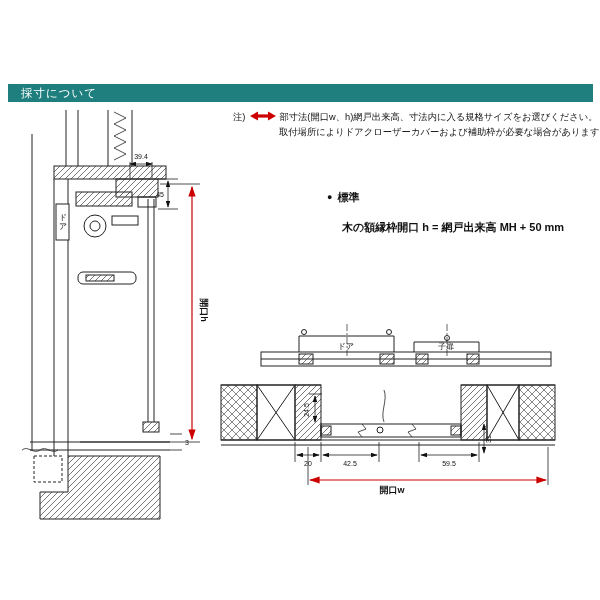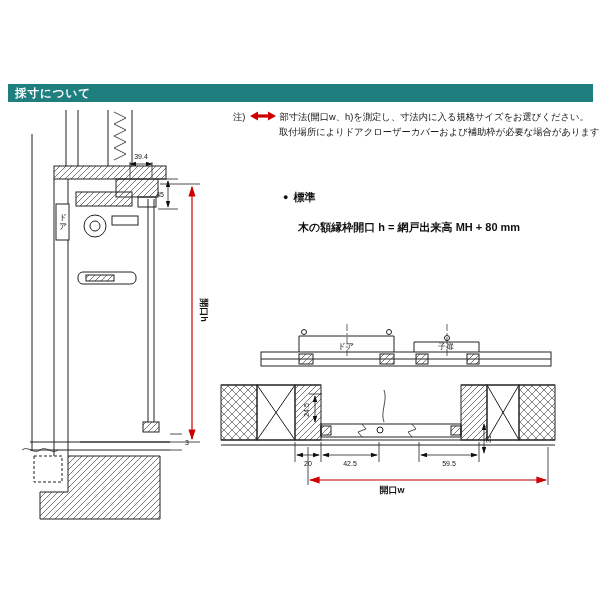--- a/index.html
+++ b/index.html
@@ -1,59 +1,59 @@
 <!DOCTYPE html>
 <html><head>
 <meta charset="utf-8">
 <style>
   html,body{margin:0;padding:0;background:#fff;}
   body{font-family:"Liberation Sans","DejaVu Sans",sans-serif;color:#111;}
   .page{position:relative;width:600px;height:600px;background:#fff;overflow:hidden;}
   .abs{position:absolute;}
   .title-bar{
     position:absolute;left:8px;top:84px;width:585px;height:18px;
-    background:#1e7f7e;color:#fff;font-size:11.5px;font-weight:bold;
-    line-height:18px;padding-left:7px;box-sizing:border-box;letter-spacing:1px;
+    background:#1e7f7e;color:#fff;font-size:11.5px;font-weight:normal;
+    line-height:18px;padding-left:13px;box-sizing:border-box;letter-spacing:1px;
   }
   .note{position:absolute;left:233px;top:110px;width:362px;font-size:9.3px;line-height:1.55;}
   .note-line1{white-space:nowrap;}
   .note-prefix{margin-right:2px;}
   .arrow-icon{display:inline-block;vertical-align:-1px;margin:0 3px;}
   .note-line2{padding-left:46px;white-space:nowrap;}
   .bullets{position:absolute;left:283px;top:190px;font-size:11px;}
-  .bullet-item{margin-bottom:15px;}
+  .bullet-item{margin-bottom:15px;margin-left:44px;}
   .bullet-heading{font-weight:bold;}
   .bullet-dot{margin-right:5px;font-size:9px;vertical-align:1px;}
   .bullet-text{font-weight:bold;padding-left:15px;margin-top:4px;}
   svg text{font-family:"Liberation Sans","DejaVu Sans",sans-serif;fill:#111;}
 </style>
 </head>
 <body>
 
 <div class="page">
 
   <div class="title-bar">採寸について</div>
 
   <div class="note">
     <div class="note-line1">
       <span class="note-prefix">注)</span><span class="arrow-icon"><svg width="26" height="10" viewBox="0 0 26 10">
             <path d="M0,5 L8,0.5 L8,9.5 Z" fill="#cc0000"></path>
             <rect x="7" y="3.4" width="12" height="3.2" fill="#cc0000"></rect>
             <path d="M26,5 L18,0.5 L18,9.5 Z" fill="#cc0000"></path>
-          </svg></span><span>部寸法(開口w、h)を測定し、寸法内に入る規格サイズをお選びください。</span>
+          </svg></span><span>部寸法(開口w、h)網戸出来高、寸法内に入る規格サイズをお選びください。</span>
     </div>
     <div class="note-line2">取付場所によりドアクローザーカバーおよび補助枠が必要な場合があります。</div>
   </div>
 
   <div class="bullets">
     <div class="bullet-item">
       <div class="bullet-heading"><span class="bullet-dot">●</span><span>標準</span></div>
     </div>
     <div class="bullet-item">
-      <div class="bullet-text">木の額縁枠開口 h = 網戸出来高 MH + 80 mm</div>
+      <div class="bullet-text">木の額縁枠開口 h = 網戸出来高 MH + 50 mm</div>
     </div>
   </div>
 
   <svg class="abs" style="left:20px;top:104px" width="200" height="435" viewBox="0 0 200 435">
     <defs>
       <pattern id="lhH" patternUnits="userSpaceOnUse" width="6" height="6">
         <path d="M0,6 L6,0" stroke="#555" stroke-width="0.8"></path>
       </pattern>
       <marker id="arB" markerWidth="9" markerHeight="6" refX="8" refY="3" orient="auto-start-reverse">
         <path d="M0,0 L9,3 L0,6 Z" fill="#111"></path>

